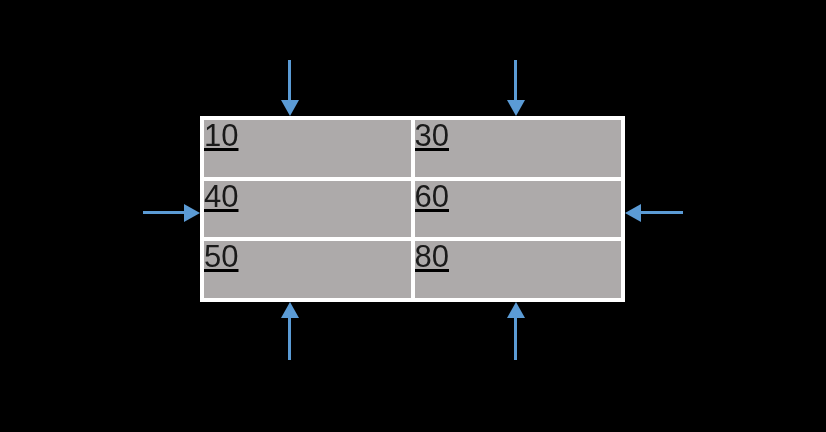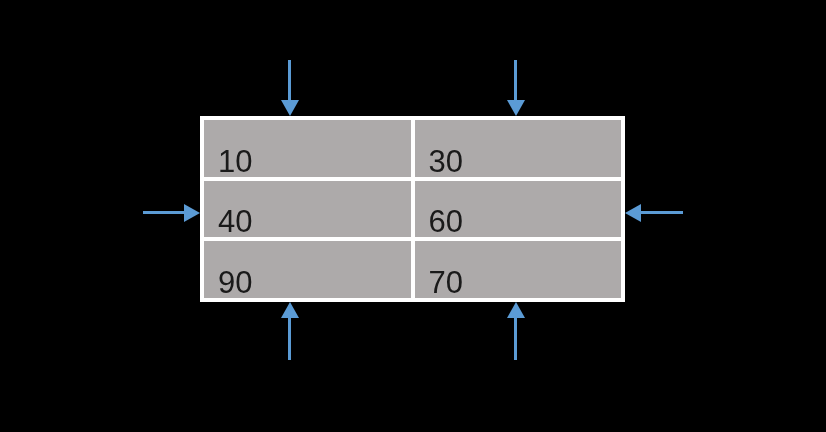--- a/index.html
+++ b/index.html
@@ -30,24 +30,25 @@
     width: 100%;
     height: 100%;
     display: grid;
     grid-template-columns: 1fr 1fr;
     grid-template-rows: 1fr 1fr 1fr;
     gap: 4px 4px;
   }
   .cell {
     background: #ADAAAA;
     display: flex;
-    align-items: flex-end;
+    align-items: flex-start;
     box-sizing: border-box;
-    padding-left: 14px;
+    padding-left: 0;
     overflow: hidden;
+    text-decoration: underline;
   }
   .cell-text {
     font-size: 31px;
     line-height: 1;
     color: #1A1A1A;
     font-family: "Liberation Sans", sans-serif;
     letter-spacing: 0px;
     white-space: nowrap;
   }
   
@@ -108,24 +109,24 @@
       </div>
 
       <div class="cell">
         <span class="cell-text">40</span>
       </div>
       <div class="cell">
         <span class="cell-text">60</span>
       </div>
 
       <div class="cell">
-        <span class="cell-text">90</span>
+        <span class="cell-text">50</span>
       </div>
       <div class="cell">
-        <span class="cell-text">70</span>
+        <span class="cell-text">80</span>
       </div>
 
     </div>
   </div>
 
   <div class="arrow" style="left:288px; top:60px; width:3px; height:56px;">
     <div class="v-shaft" style="height:44px;"></div>
     <div class="head head-down" style="left:-7.5px; top:40px;"></div>
   </div>
 

